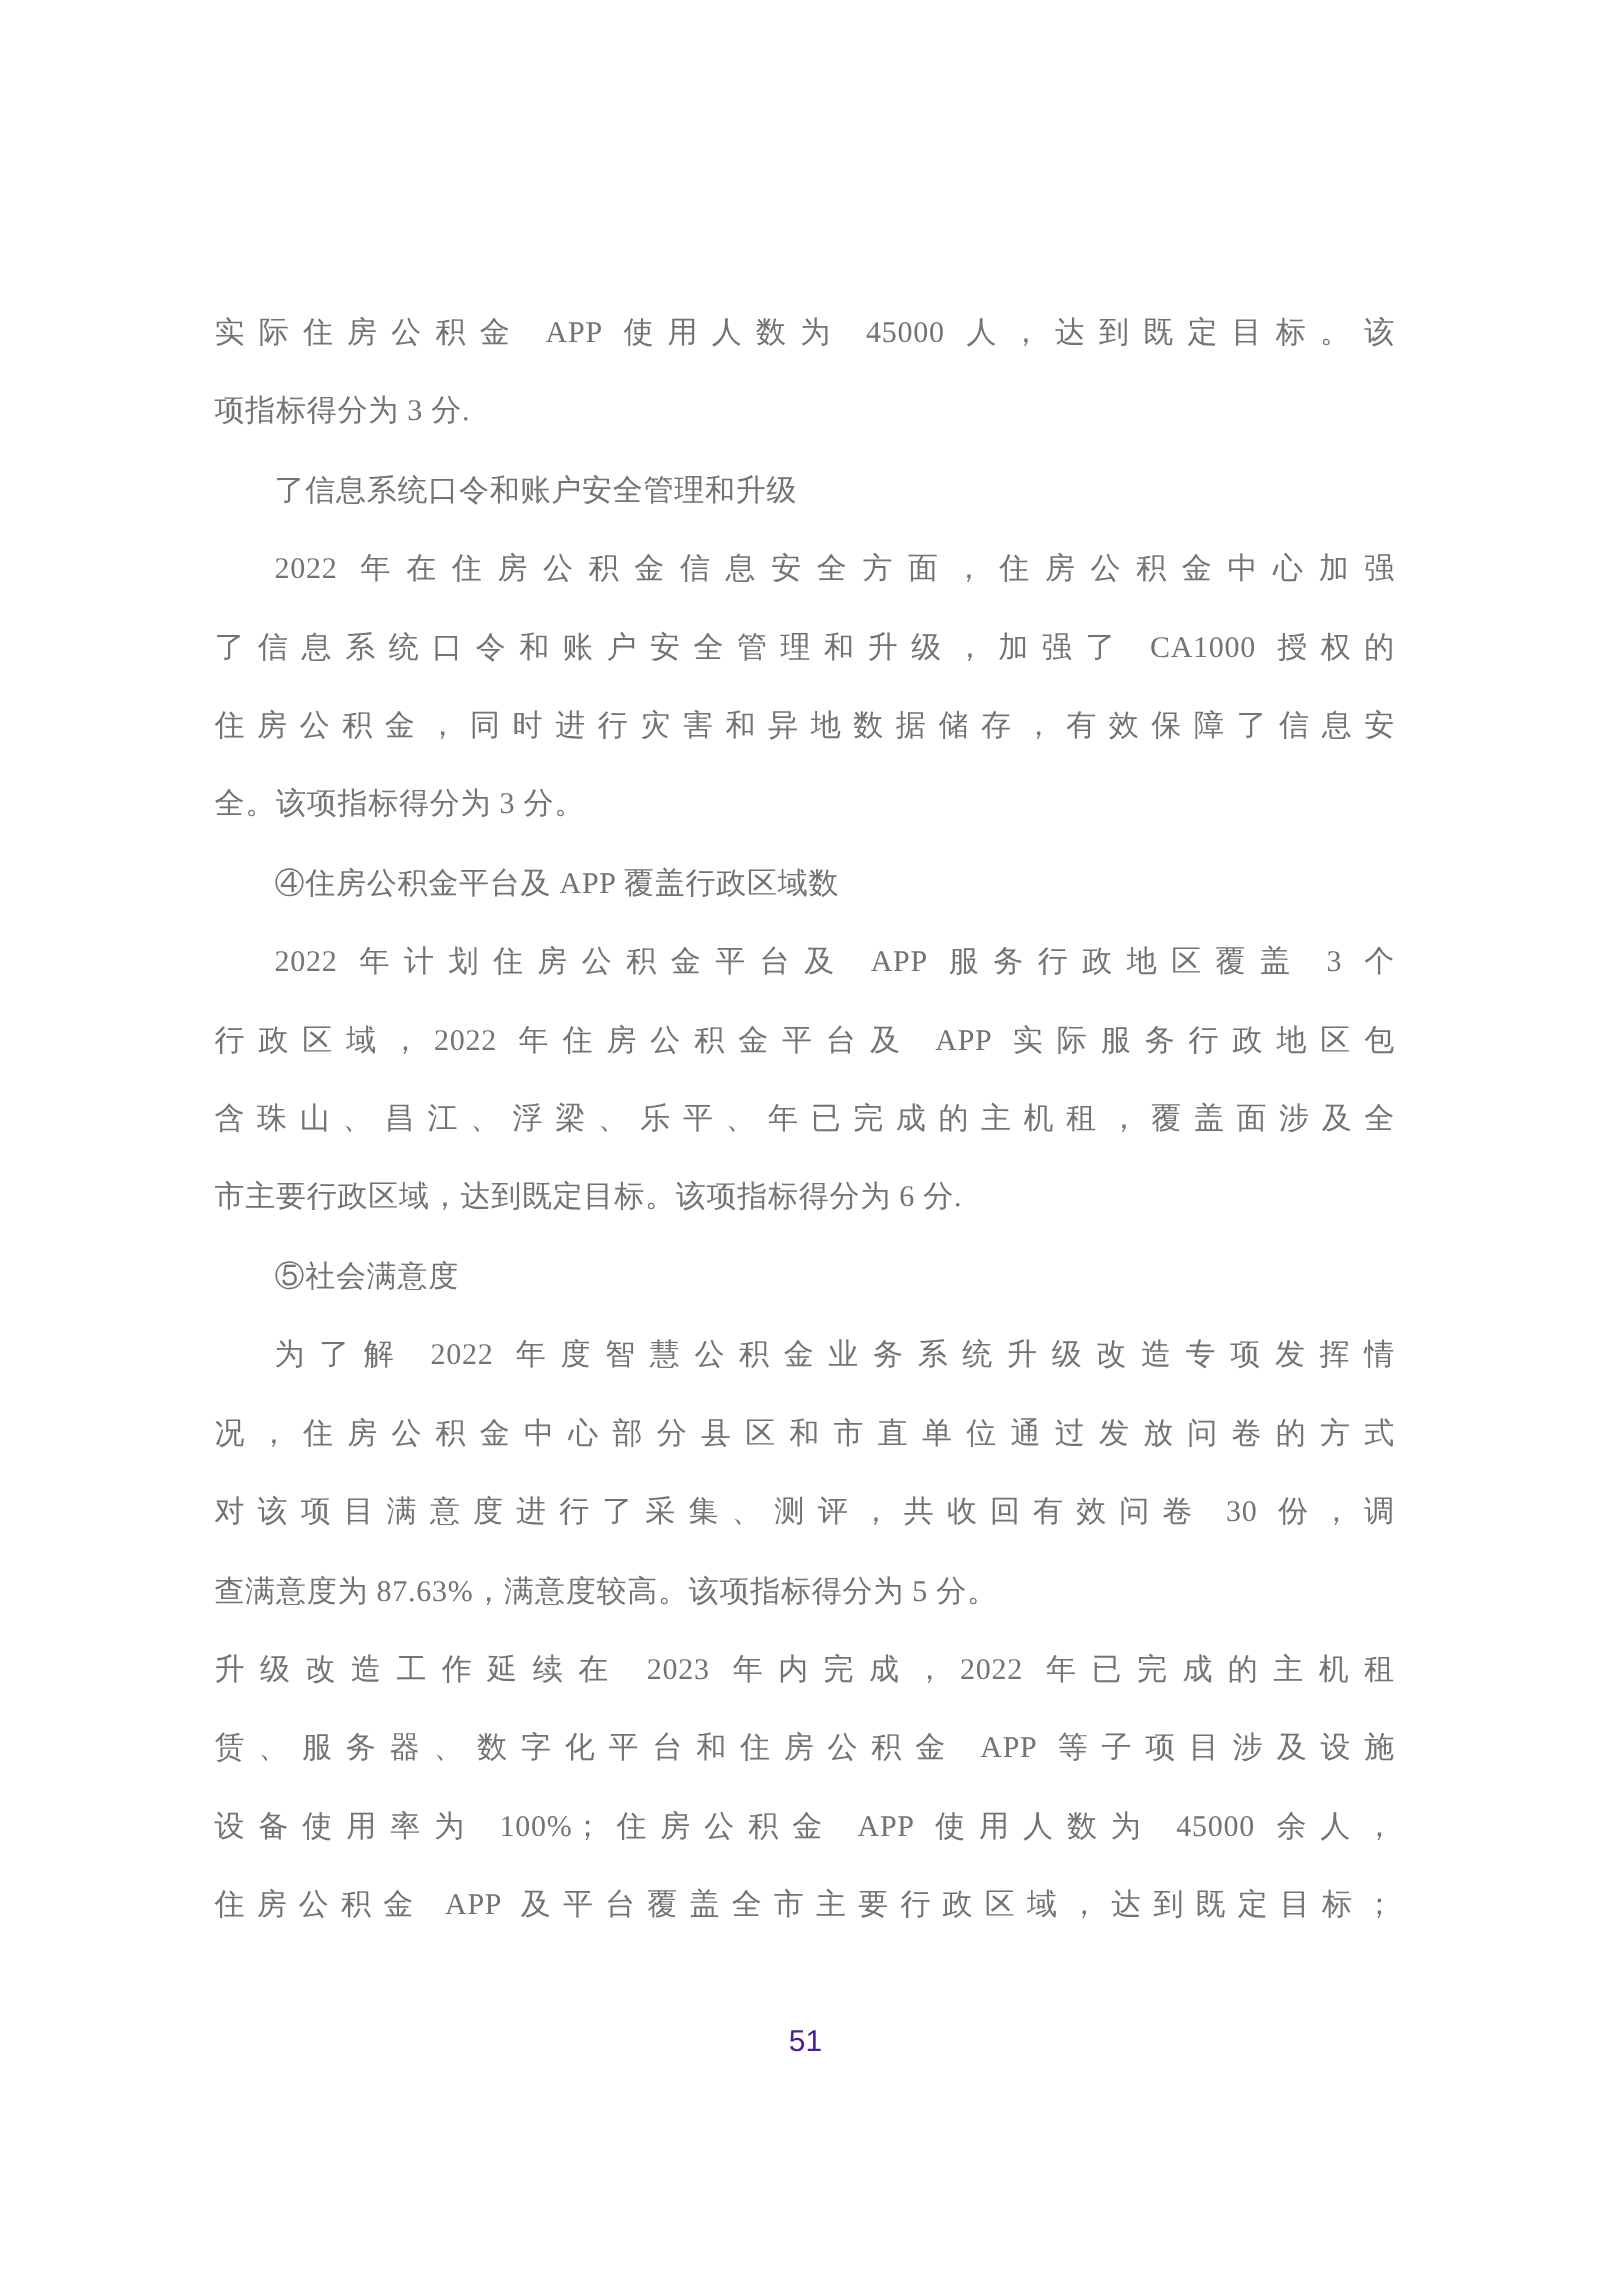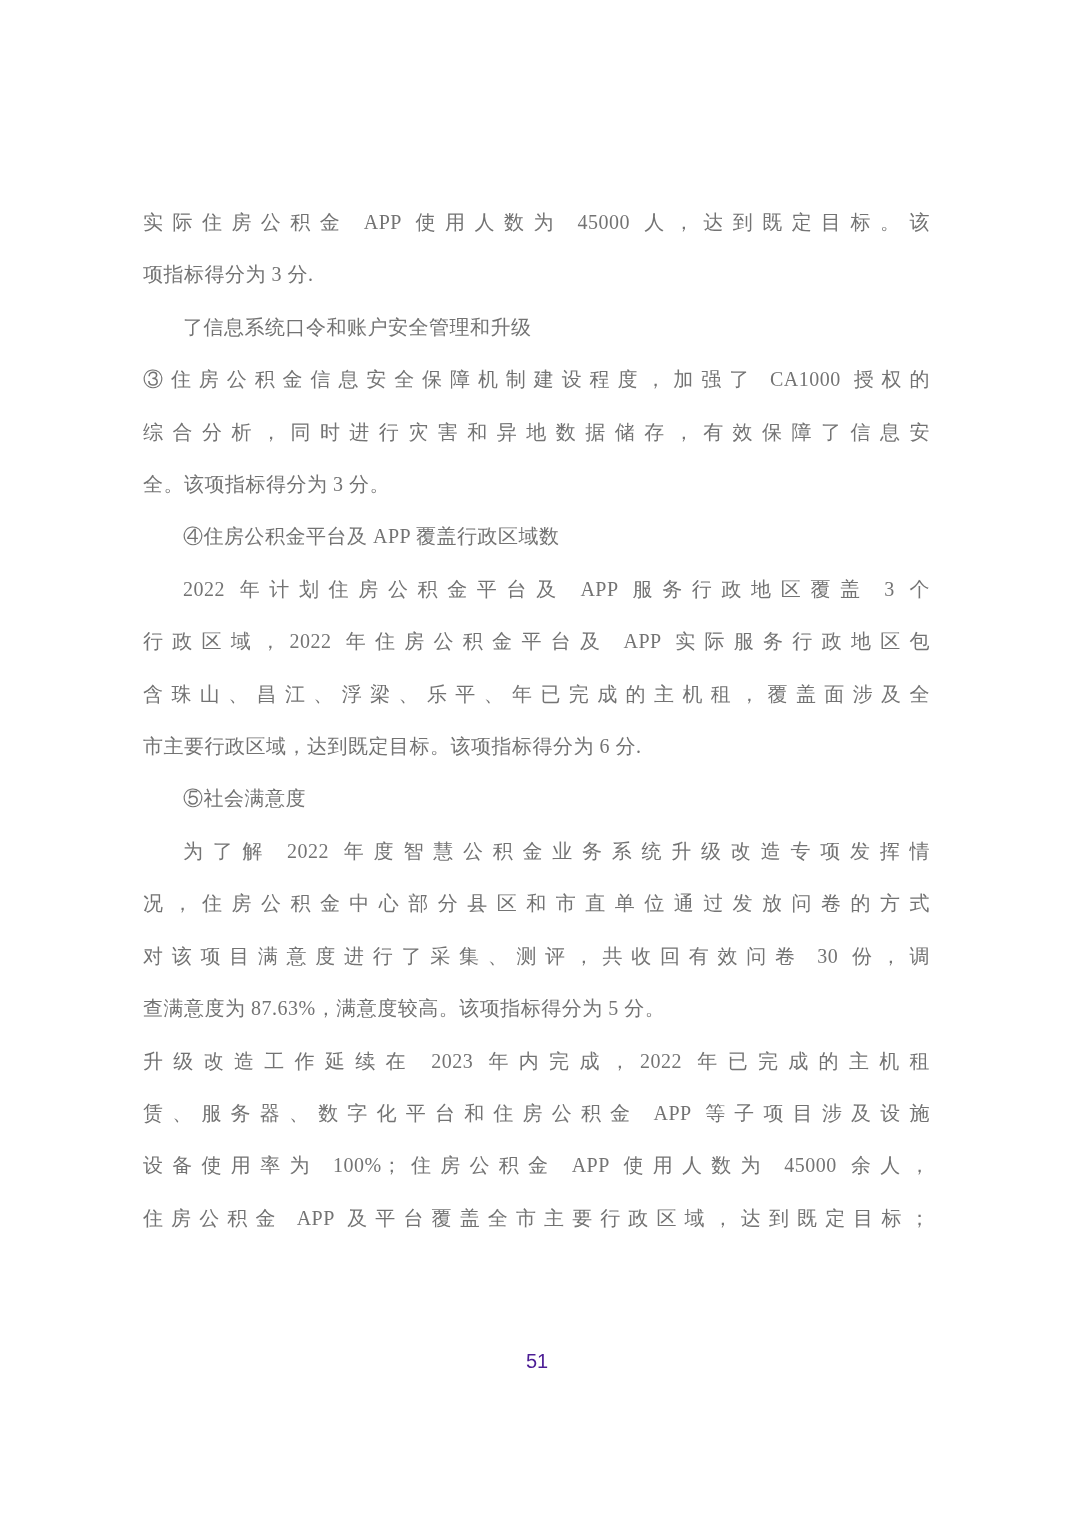--- a/index.html
+++ b/index.html
@@ -51,22 +51,23 @@
   }
 </style>
 </head>
 <body>
 
 <div class="page">
   <div class="doc-body">
     <div class="line j">实际住房公积金 APP 使用人数为 45000 人，达到既定目标。该</div>
     <div class="line">项指标得分为 3 分.</div>
     <div class="line ind">了信息系统口令和账户安全管理和升级</div>
-    <div class="line j">③住房公积金信息安全保障机制建设程度，加强了 CA1000 授权的</div>
-    <div class="line j">综合分析，同时进行灾害和异地数据储存，有效保障了信息安</div>
+    <div class="line ind j">2022 年在住房公积金信息安全方面，住房公积金中心加强</div>
+    <div class="line j">了信息系统口令和账户安全管理和升级，加强了 CA1000 授权的</div>
+    <div class="line j">住房公积金，同时进行灾害和异地数据储存，有效保障了信息安</div>
     <div class="line">全。该项指标得分为 3 分。</div>
     <div class="line ind">④住房公积金平台及 APP 覆盖行政区域数</div>
     <div class="line ind j">2022 年计划住房公积金平台及 APP 服务行政地区覆盖 3 个</div>
     <div class="line j">行政区域，2022 年住房公积金平台及 APP 实际服务行政地区包</div>
     <div class="line j">含珠山、昌江、浮梁、乐平、年已完成的主机租，覆盖面涉及全</div>
     <div class="line">市主要行政区域，达到既定目标。该项指标得分为 6 分.</div>
     <div class="line ind">⑤社会满意度</div>
     <div class="line ind j">为了解 2022 年度智慧公积金业务系统升级改造专项发挥情</div>
     <div class="line j">况，住房公积金中心部分县区和市直单位通过发放问卷的方式</div>
     <div class="line j">对该项目满意度进行了采集、测评，共收回有效问卷 30 份，调</div>

